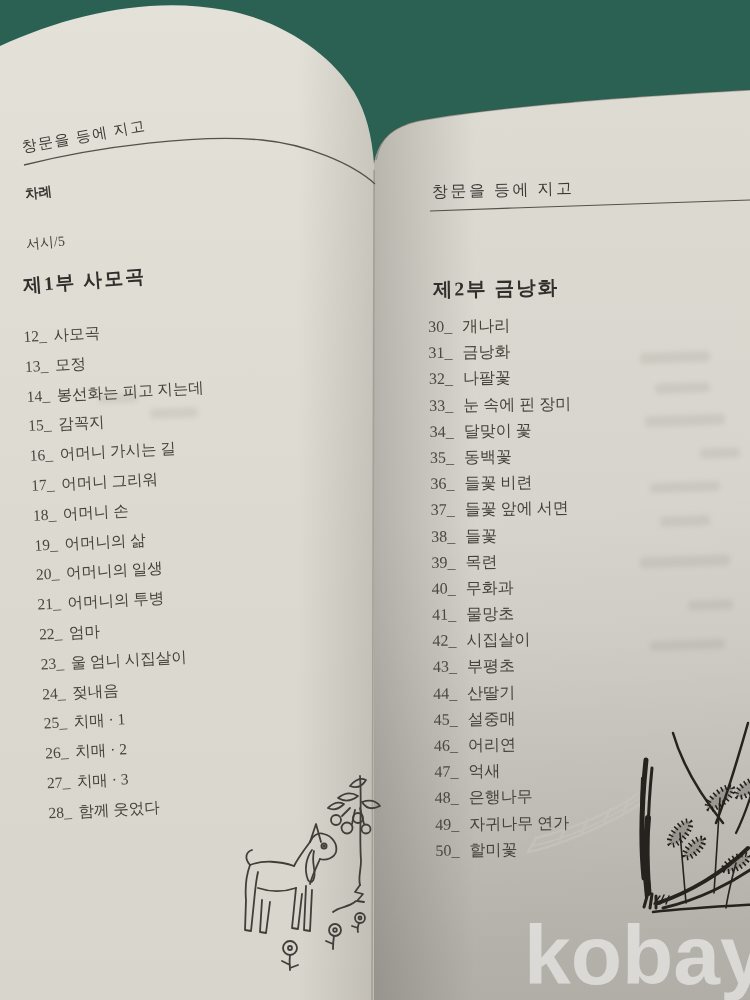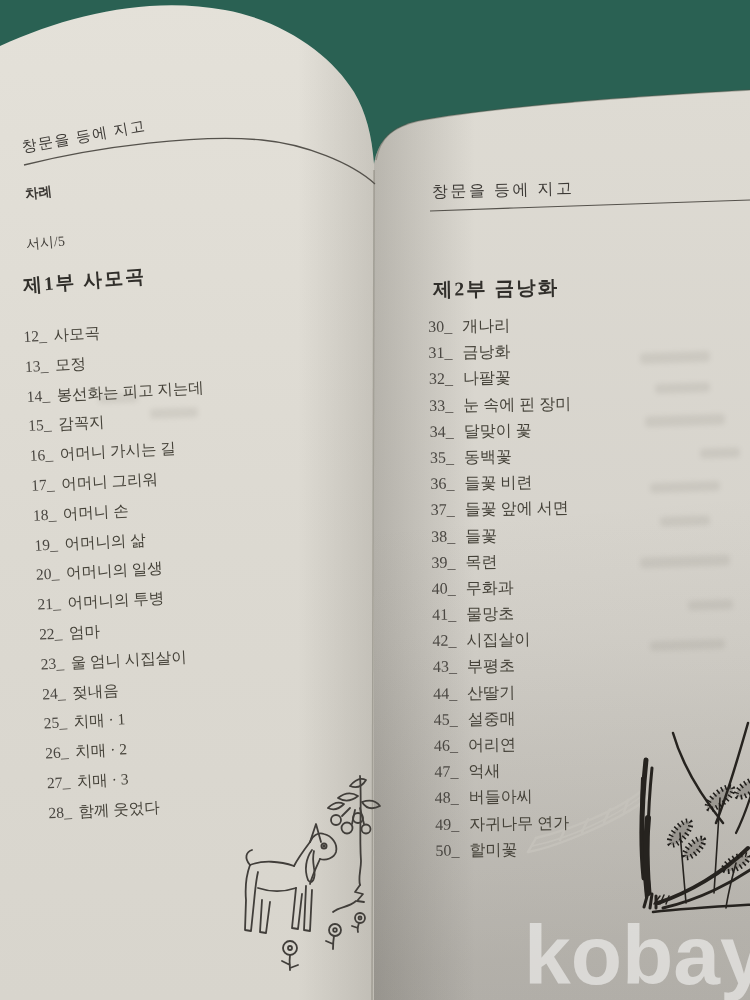--- a/index.html
+++ b/index.html
@@ -123,21 +123,21 @@
     <div class="toc-row"><span class="toc-num">38_</span><span class="toc-title">들꽃</span></div>
     <div class="toc-row"><span class="toc-num">39_</span><span class="toc-title">목련</span></div>
     <div class="toc-row"><span class="toc-num">40_</span><span class="toc-title">무화과</span></div>
     <div class="toc-row"><span class="toc-num">41_</span><span class="toc-title">물망초</span></div>
     <div class="toc-row"><span class="toc-num">42_</span><span class="toc-title">시집살이</span></div>
     <div class="toc-row"><span class="toc-num">43_</span><span class="toc-title">부평초</span></div>
     <div class="toc-row"><span class="toc-num">44_</span><span class="toc-title">산딸기</span></div>
     <div class="toc-row"><span class="toc-num">45_</span><span class="toc-title">설중매</span></div>
     <div class="toc-row"><span class="toc-num">46_</span><span class="toc-title">어리연</span></div>
     <div class="toc-row"><span class="toc-num">47_</span><span class="toc-title">억새</span></div>
-    <div class="toc-row"><span class="toc-num">48_</span><span class="toc-title">버들아씨</span></div>
+    <div class="toc-row"><span class="toc-num">48_</span><span class="toc-title">은행나무</span></div>
     <div class="toc-row"><span class="toc-num">49_</span><span class="toc-title">자귀나무 연가</span></div>
     <div class="toc-row"><span class="toc-num">50_</span><span class="toc-title">할미꽃</span></div>
   </div>
 
 <svg class="illus" style="left:200px;top:758px;" width="214" height="220" viewBox="0 0 214 220">
   <g fill="none" stroke="#413e3a" stroke-width="1.8" stroke-linecap="round" stroke-linejoin="round">
 
     <path d="M160,18 C162,45 159,75 161,103 C161,112 158,120 160,127"></path>
     <path d="M160,127 l-5,7 l8,2 l-6,7 l7,1"></path>
     <path d="M156,143 C148,150 140,148 133,154"></path>

